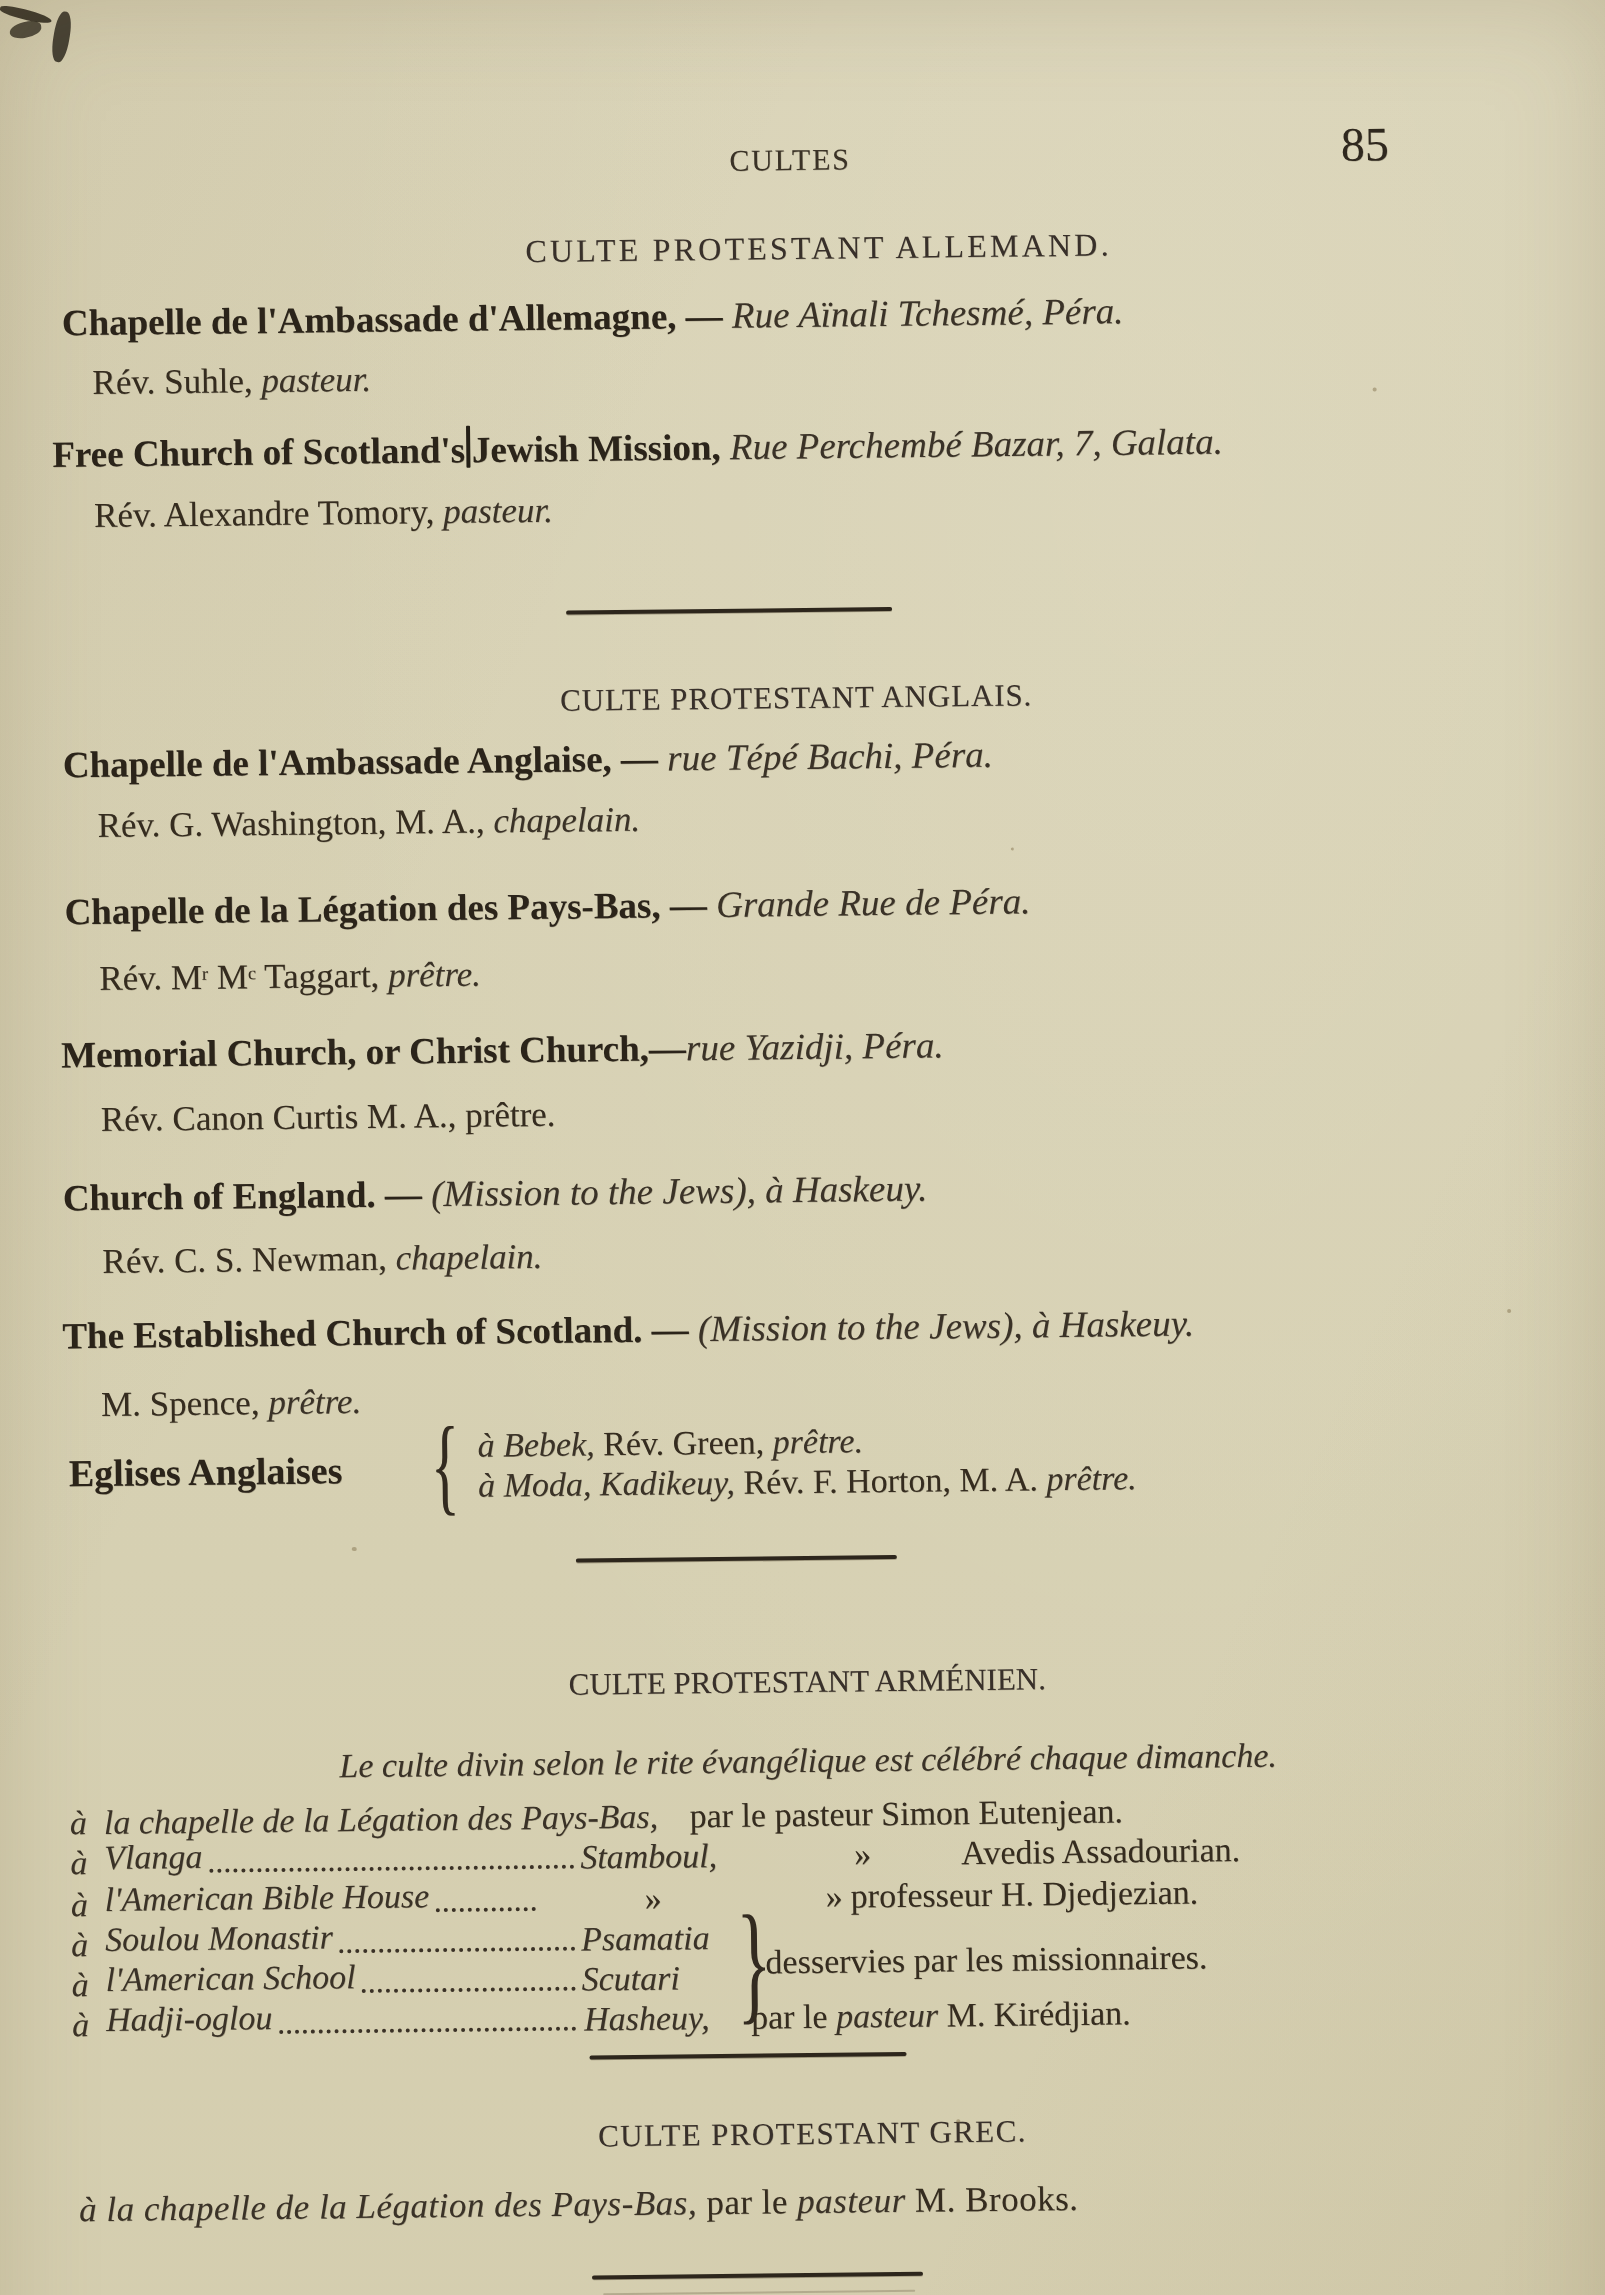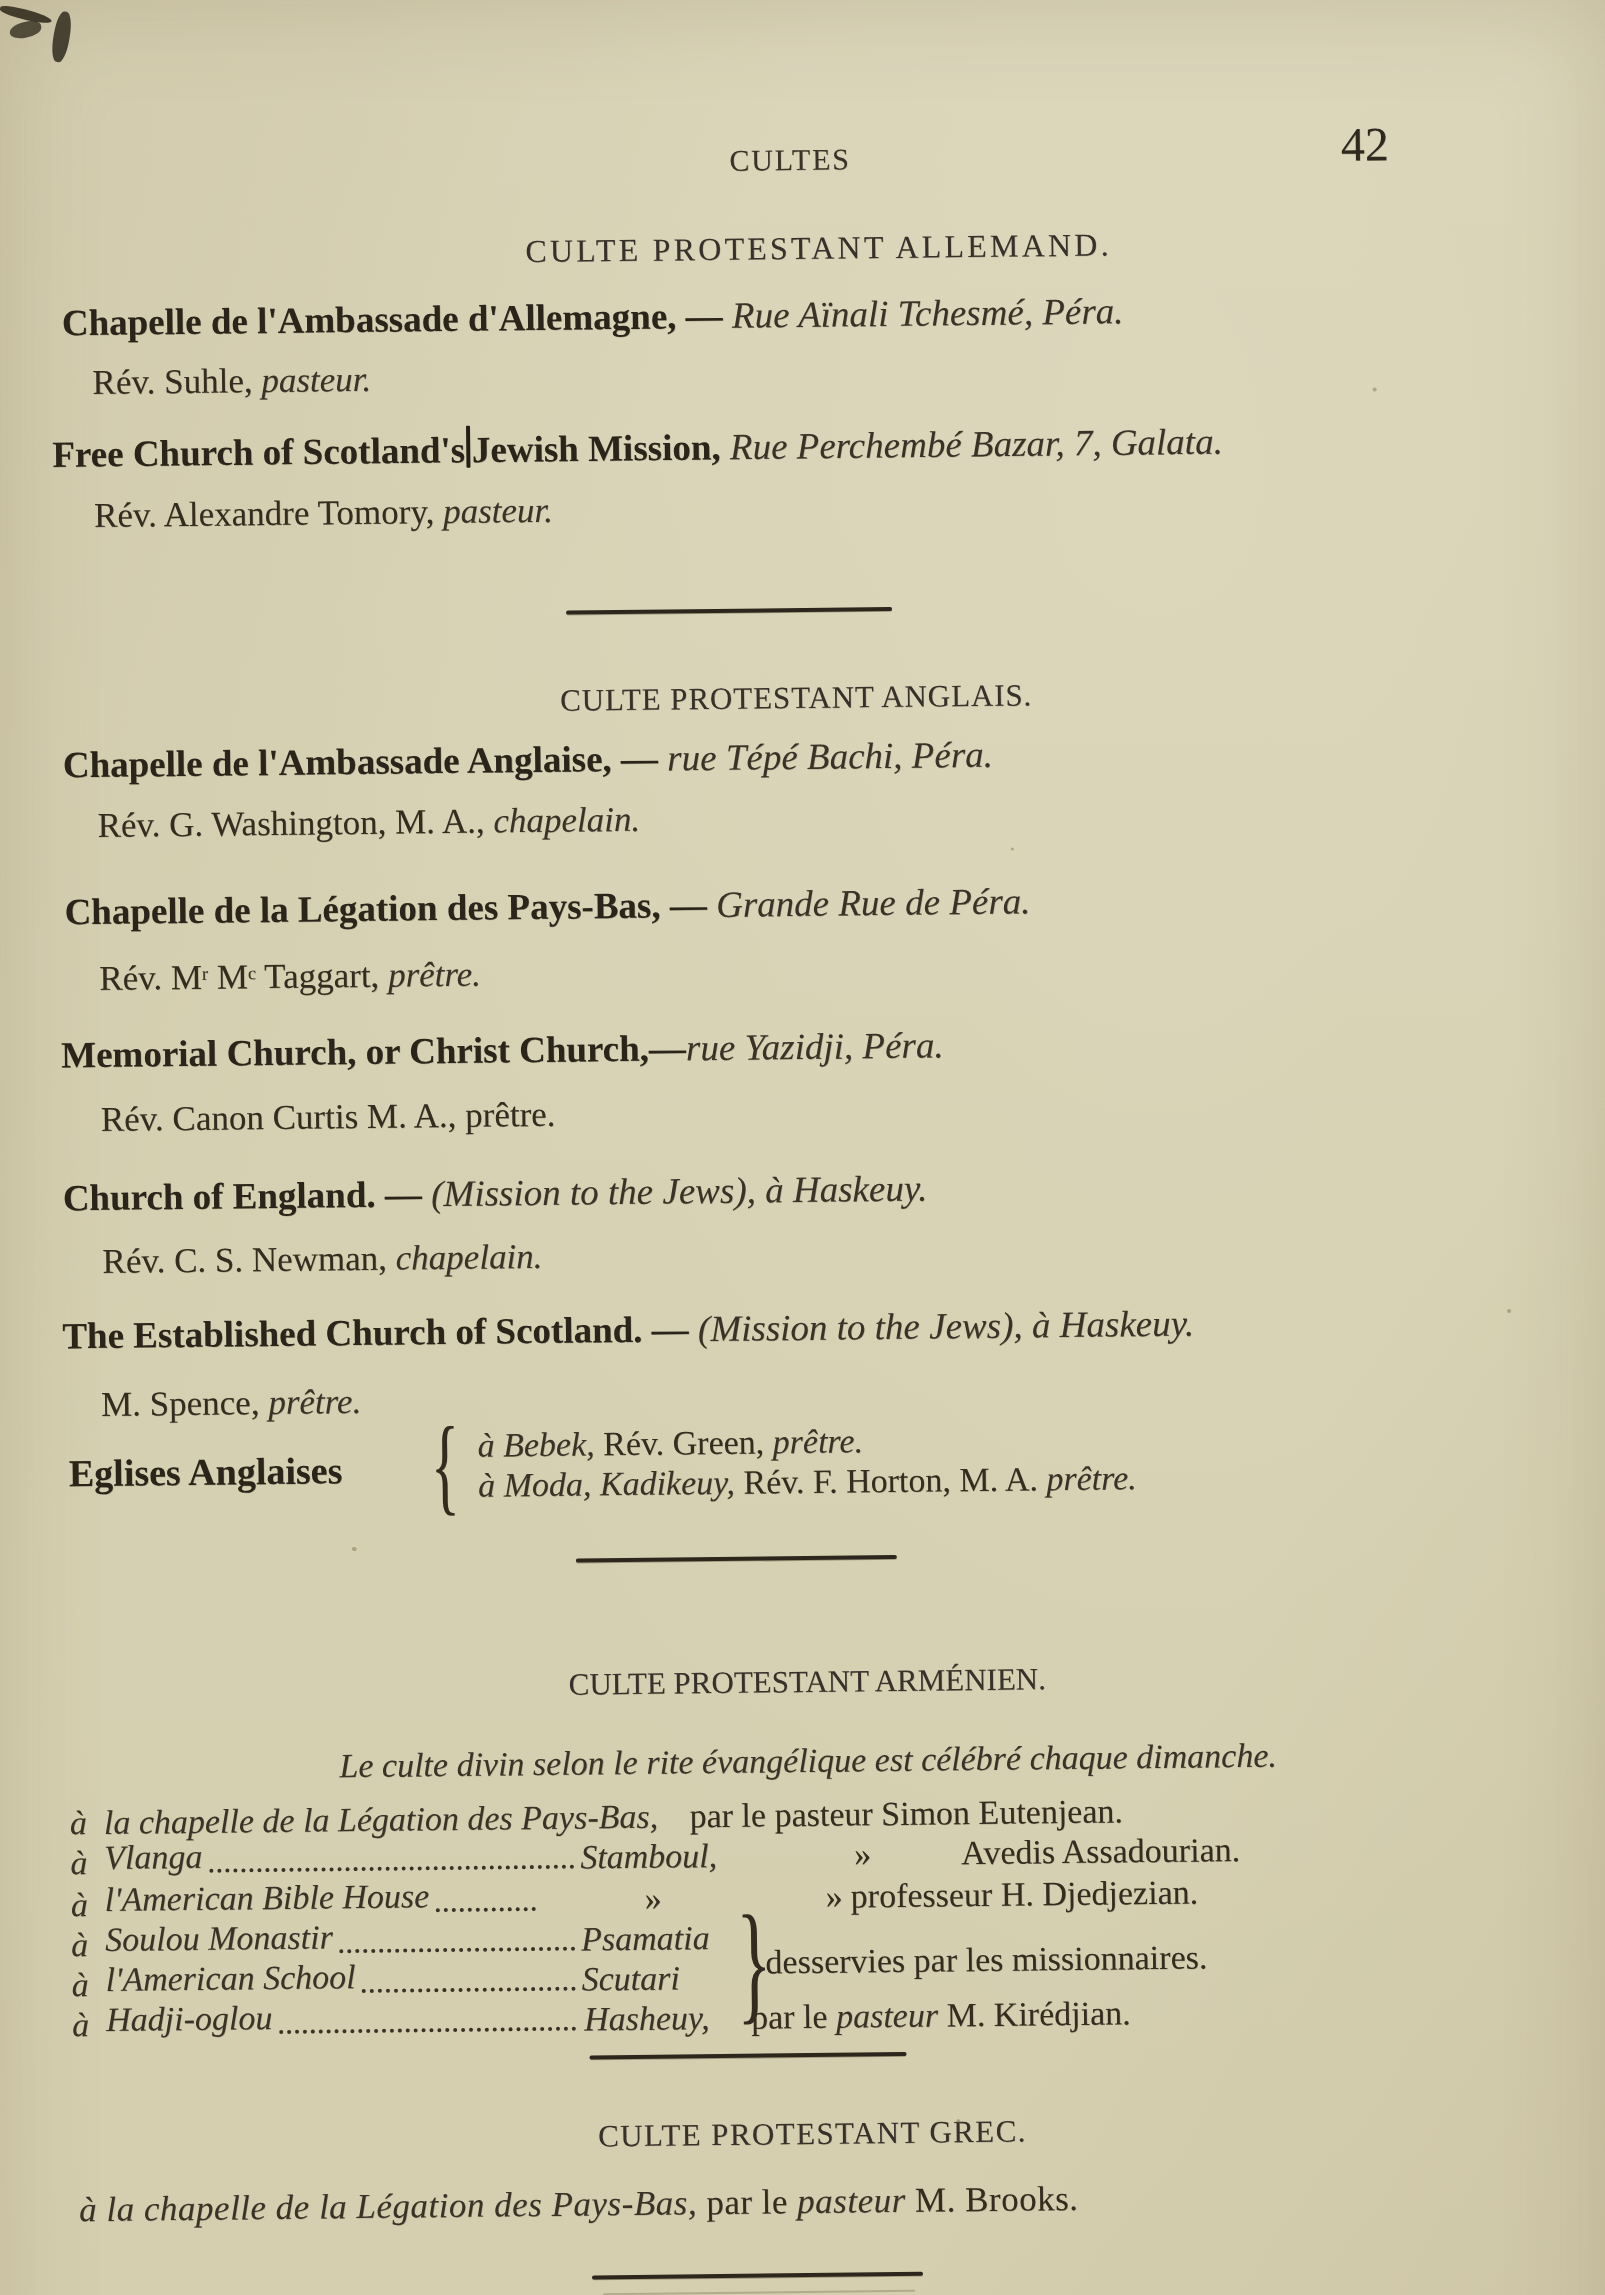--- a/index.html
+++ b/index.html
@@ -45,21 +45,21 @@
 <div id="page">
   <div id="content">
 
     <div>
       <div class="blot" style="left:13.8px;top:0.9px;width:53px;height:10px;transform:rotate(14deg);border-radius:40% 60% 50% 50%;"></div>
       <div class="blot" style="left:24px;top:13px;width:32px;height:15.6px;transform:rotate(-8deg);border-radius:60% 40% 55% 45%;opacity:.75;"></div>
       <div class="blot" style="left:68px;top:2.8px;width:15.6px;height:51px;transform:rotate(10deg);border-radius:45%;opacity:.8;"></div>
     </div>
 
     <div class="line center rt" style="top:143px;"><span>CULTES</span></div>
-    <div class="line pn" style="left:1354px;top:123px;">42</div>
+    <div class="line pn" style="left:1354px;top:123px;">85</div>
 
     <div class="line center sect" style="top:230px;transform:translateX(27.5px);letter-spacing:3.2px;font-size:32px;">CULTE PROTESTANT ALLEMAND.</div>
 
     <div class="line entry" style="left:73px;top:293px;">
       <span class="b">Chapelle de l'Ambassade d'Allemagne,</span>
       <span class="b">—</span>
       <span class="i">Rue Aïnali Tchesmé, Péra.</span>
     </div>
     <div class="line sub" style="left:103px;top:355px;">
       <span>Rév. Suhle,</span>

